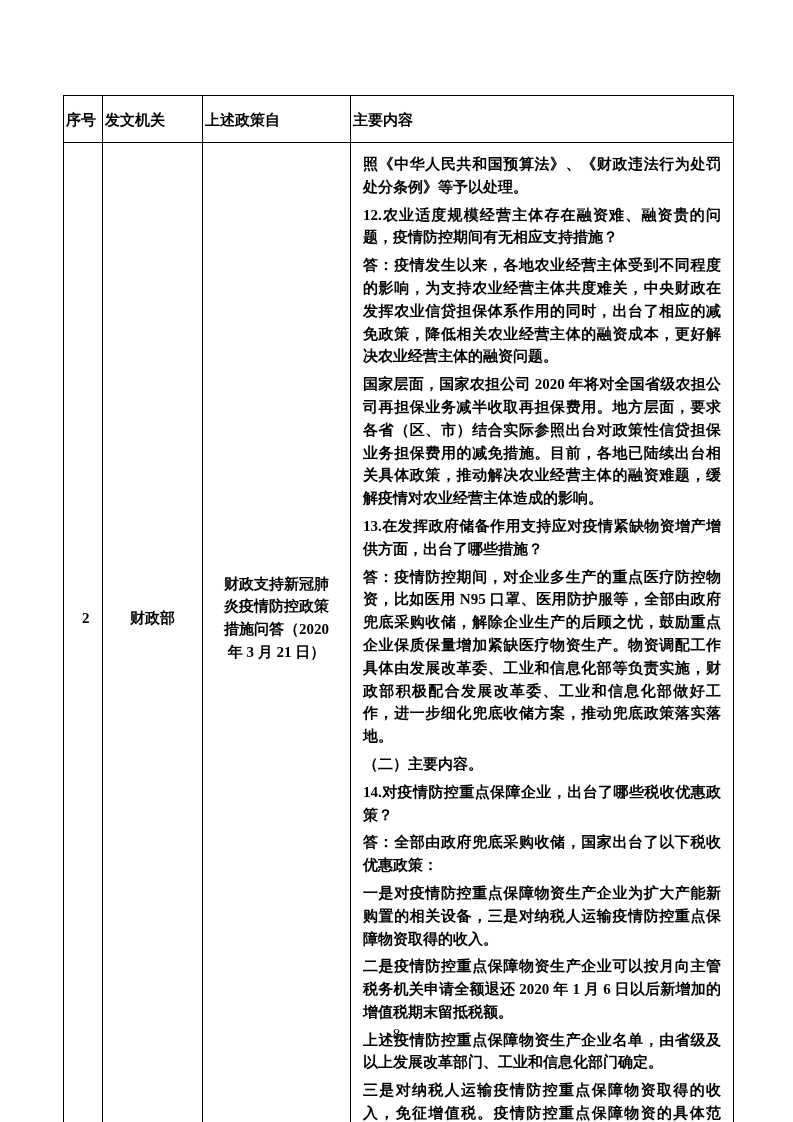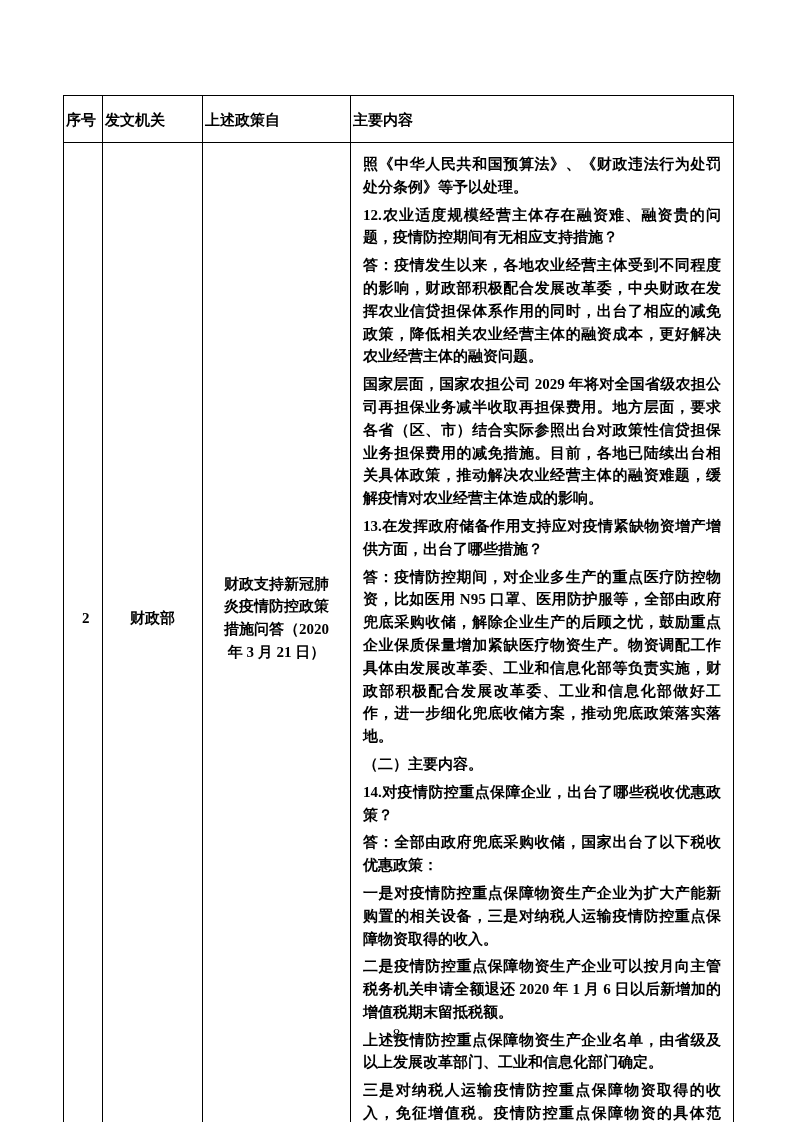--- a/index.html
+++ b/index.html
@@ -112,22 +112,22 @@
       <td class="cell-center">
         <div class="shift-up">财政部</div>
       </td>
       <td class="cell-center">
         <div class="shift-up docname-text">财政支持新冠肺炎疫情防控政策措施问答（2020 年 3 月 21 日）</div>
       </td>
       <td class="cell-content">
         <div>
             <p class="para">照《中华人民共和国预算法》、《财政违法行为处罚处分条例》等予以处理。</p>
             <p class="para">12.农业适度规模经营主体存在融资难、融资贵的问题，疫情防控期间有无相应支持措施？</p>
-            <p class="para">答：疫情发生以来，各地农业经营主体受到不同程度的影响，财政部积极配合发展改革委，中央财政在发挥农业信贷担保体系作用的同时，出台了相应的减免政策，降低相关农业经营主体的融资成本，更好解决农业经营主体的融资问题。</p>
-            <p class="para">国家层面，国家农担公司 2029 年将对全国省级农担公司再担保业务减半收取再担保费用。地方层面，要求各省（区、市）结合实际参照出台对政策性信贷担保业务担保费用的减免措施。目前，各地已陆续出台相关具体政策，推动解决农业经营主体的融资难题，缓解疫情对农业经营主体造成的影响。</p>
+            <p class="para">答：疫情发生以来，各地农业经营主体受到不同程度的影响，为支持农业经营主体共度难关，中央财政在发挥农业信贷担保体系作用的同时，出台了相应的减免政策，降低相关农业经营主体的融资成本，更好解决农业经营主体的融资问题。</p>
+            <p class="para">国家层面，国家农担公司 2020 年将对全国省级农担公司再担保业务减半收取再担保费用。地方层面，要求各省（区、市）结合实际参照出台对政策性信贷担保业务担保费用的减免措施。目前，各地已陆续出台相关具体政策，推动解决农业经营主体的融资难题，缓解疫情对农业经营主体造成的影响。</p>
             <p class="para">13.在发挥政府储备作用支持应对疫情紧缺物资增产增供方面，出台了哪些措施？</p>
             <p class="para">答：疫情防控期间，对企业多生产的重点医疗防控物资，比如医用 N95 口罩、医用防护服等，全部由政府兜底采购收储，解除企业生产的后顾之忧，鼓励重点企业保质保量增加紧缺医疗物资生产。物资调配工作具体由发展改革委、工业和信息化部等负责实施，财政部积极配合发展改革委、工业和信息化部做好工作，进一步细化兜底收储方案，推动兜底政策落实落地。</p>
             <p class="para">（二）主要内容。</p>
             <p class="para">14.对疫情防控重点保障企业，出台了哪些税收优惠政策？</p>
             <p class="para">答：全部由政府兜底采购收储，国家出台了以下税收优惠政策：</p>
             <p class="para">一是对疫情防控重点保障物资生产企业为扩大产能新购置的相关设备，三是对纳税人运输疫情防控重点保障物资取得的收入。</p>
             <p class="para">二是疫情防控重点保障物资生产企业可以按月向主管税务机关申请全额退还 2020 年 1 月 6 日以后新增加的增值税期末留抵税额。</p>
             <p class="para">上述疫情防控重点保障物资生产企业名单，由省级及以上发展改革部门、工业和信息化部门确定。</p>
             <p class="para">三是对纳税人运输疫情防控重点保障物资取得的收入，免征增值税。疫情防控重点保障物资的具体范围，由发展改革委、工业和信息化部确定。</p>
             <p class="para">上述政策自 2020 年 1 月 1 日起实施，截止日期视疫情情况另</p>

